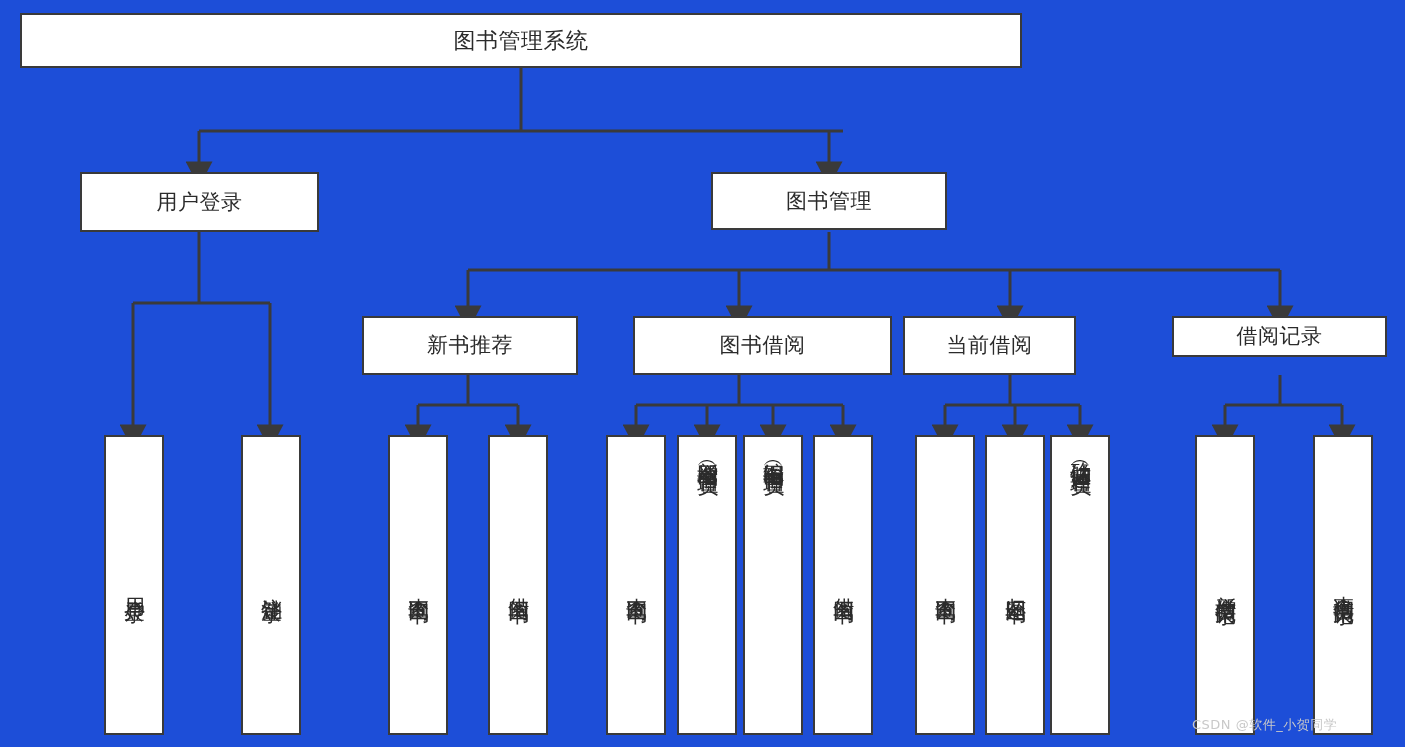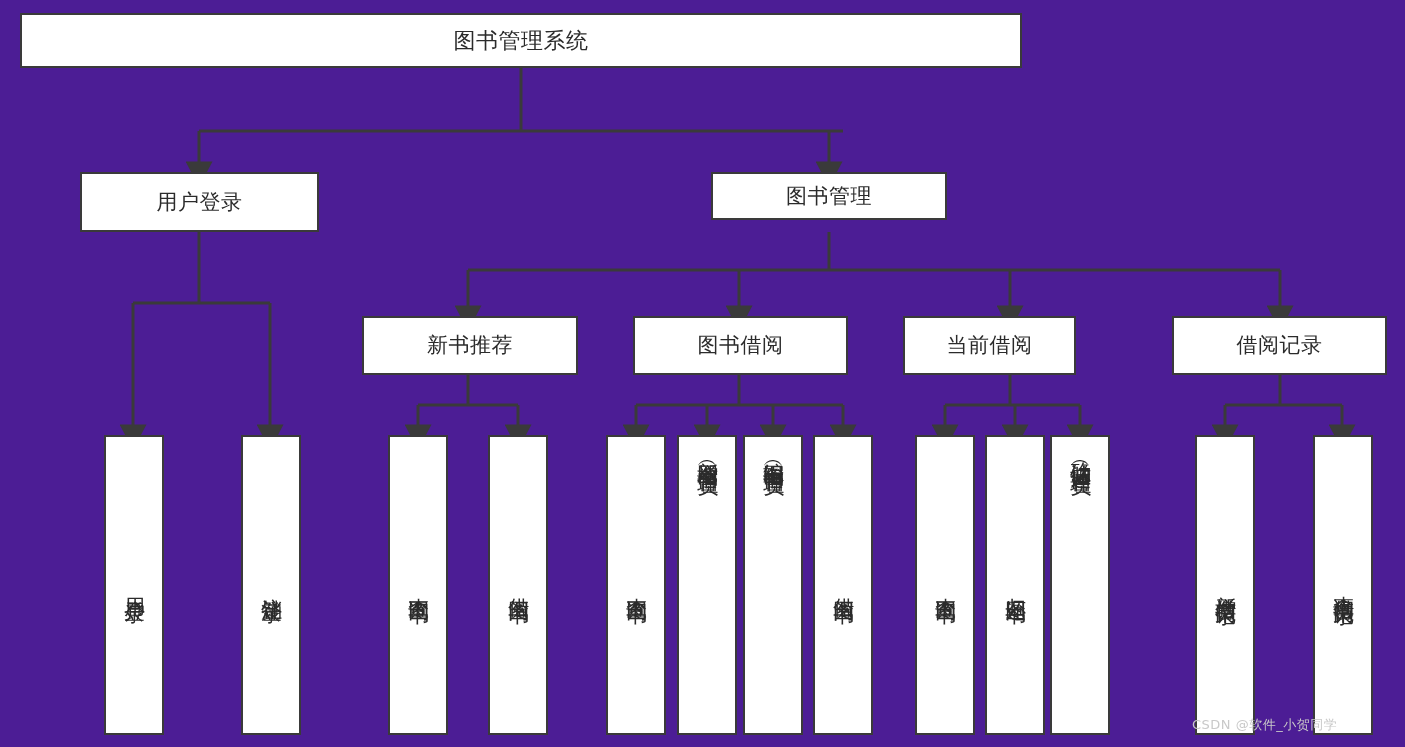--- a/index.html
+++ b/index.html
@@ -7,21 +7,21 @@
     padding: 0;
     background: #ffffff;
   }
   body {
     font-family: "DejaVu Sans", "Liberation Sans", sans-serif;
   }
   #diagram-root {
     position: relative;
     width: 1405px;
     height: 747px;
-    background: #4c1d95;
+    background: #1d4ed8;
     overflow: hidden;
   }
   #edge-layer {
     position: absolute;
     left: 0;
     top: 0;
     width: 1405px;
     height: 747px;
   }
   .node {
@@ -132,34 +132,34 @@
     </g>
   </svg>
 
   <div class="node horiz root" style="left:20px; top:13px; width:1002px; height:55px;">
     <span class="node-label">图书管理系统</span>
   </div>
 
   <div class="node horiz" style="left:80px; top:172px; width:239px; height:60px;">
     <span class="node-label">用户登录</span>
   </div>
-  <div class="node horiz" style="left:711px; top:172px; width:236px; height:48px;">
+  <div class="node horiz" style="left:711px; top:172px; width:236px; height:58px;">
     <span class="node-label">图书管理</span>
   </div>
 
   <div class="node horiz" style="left:362px; top:316px; width:216px; height:59px;">
     <span class="node-label">新书推荐</span>
   </div>
-  <div class="node horiz" style="left:633px; top:316px; width:215px; height:59px;">
+  <div class="node horiz" style="left:633px; top:316px; width:259px; height:59px;">
     <span class="node-label">图书借阅</span>
   </div>
   <div class="node horiz" style="left:903px; top:316px; width:173px; height:59px;">
     <span class="node-label">当前借阅</span>
   </div>
-  <div class="node horiz" style="left:1172px; top:316px; width:215px; height:59px;">
+  <div class="node horiz" style="left:1172px; top:316px; width:215px; height:41px;">
     <span class="node-label">借阅记录</span>
   </div>
 
   <div class="node vert centered" style="left:104px; top:435px; width:60px; height:300px;">
     <span class="node-label">用户登录</span>
   </div>
   <div class="node vert centered" style="left:241px; top:435px; width:60px; height:300px;">
     <span class="node-label">注销登录</span>
   </div>
 

